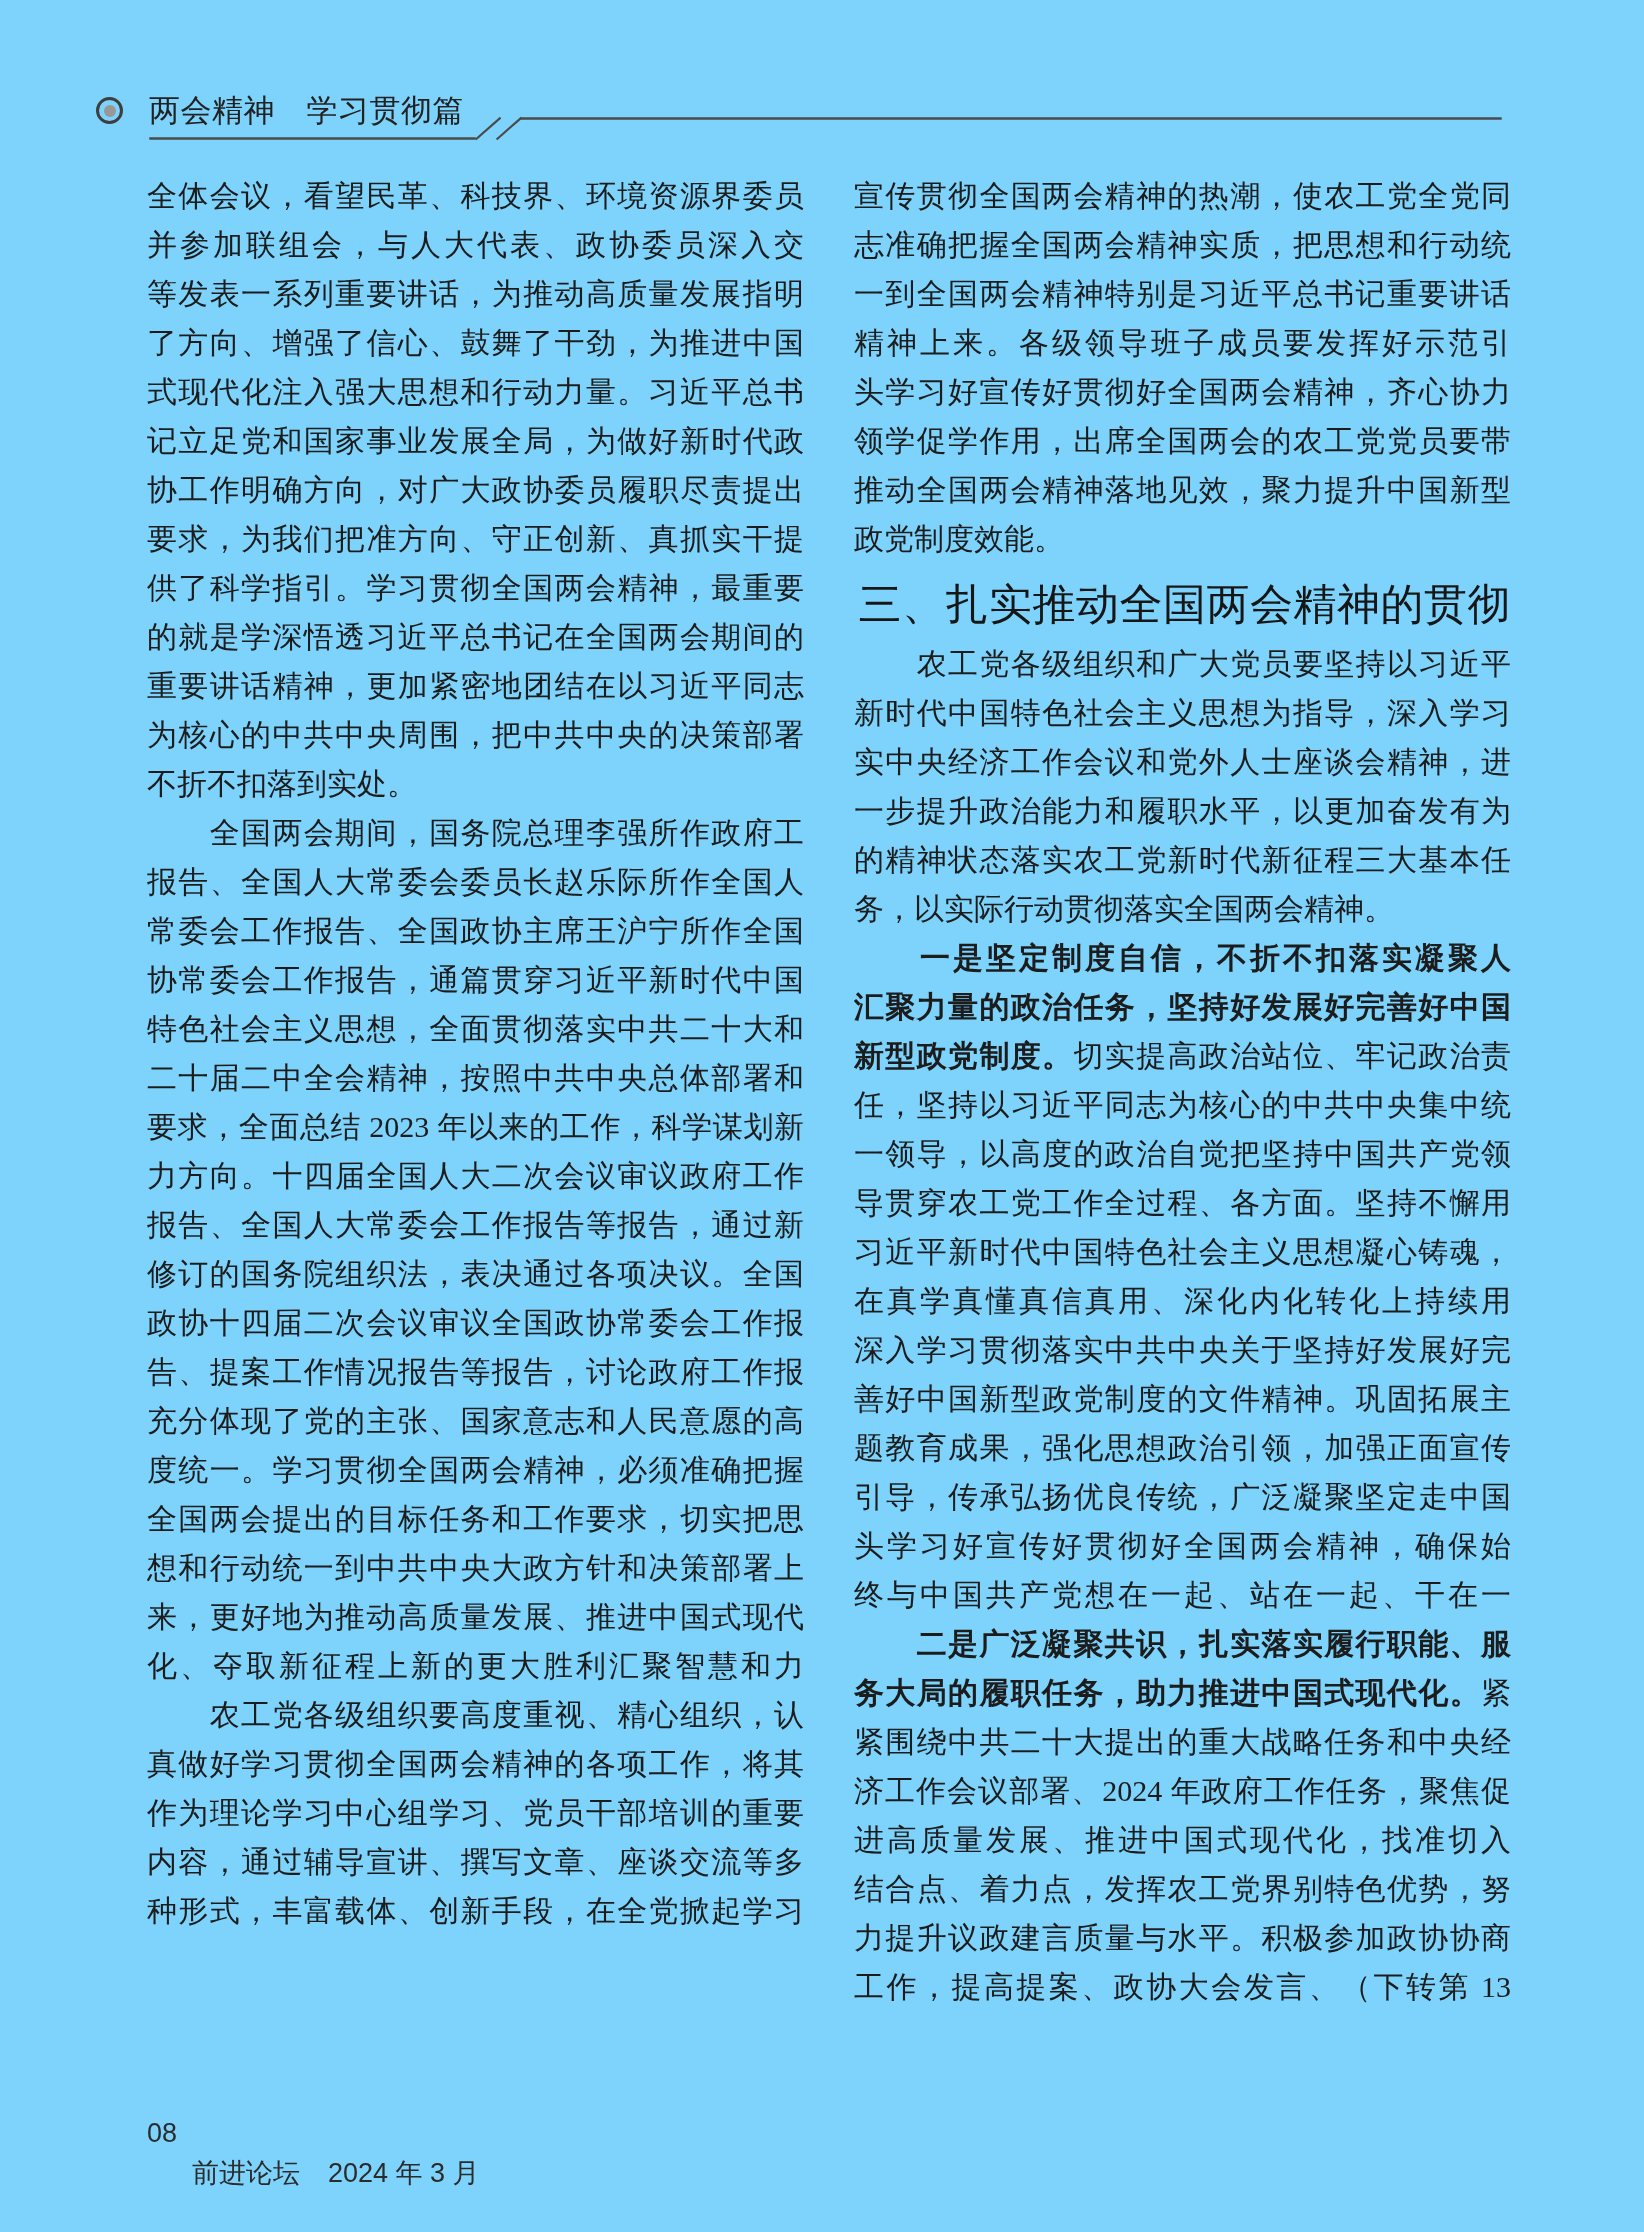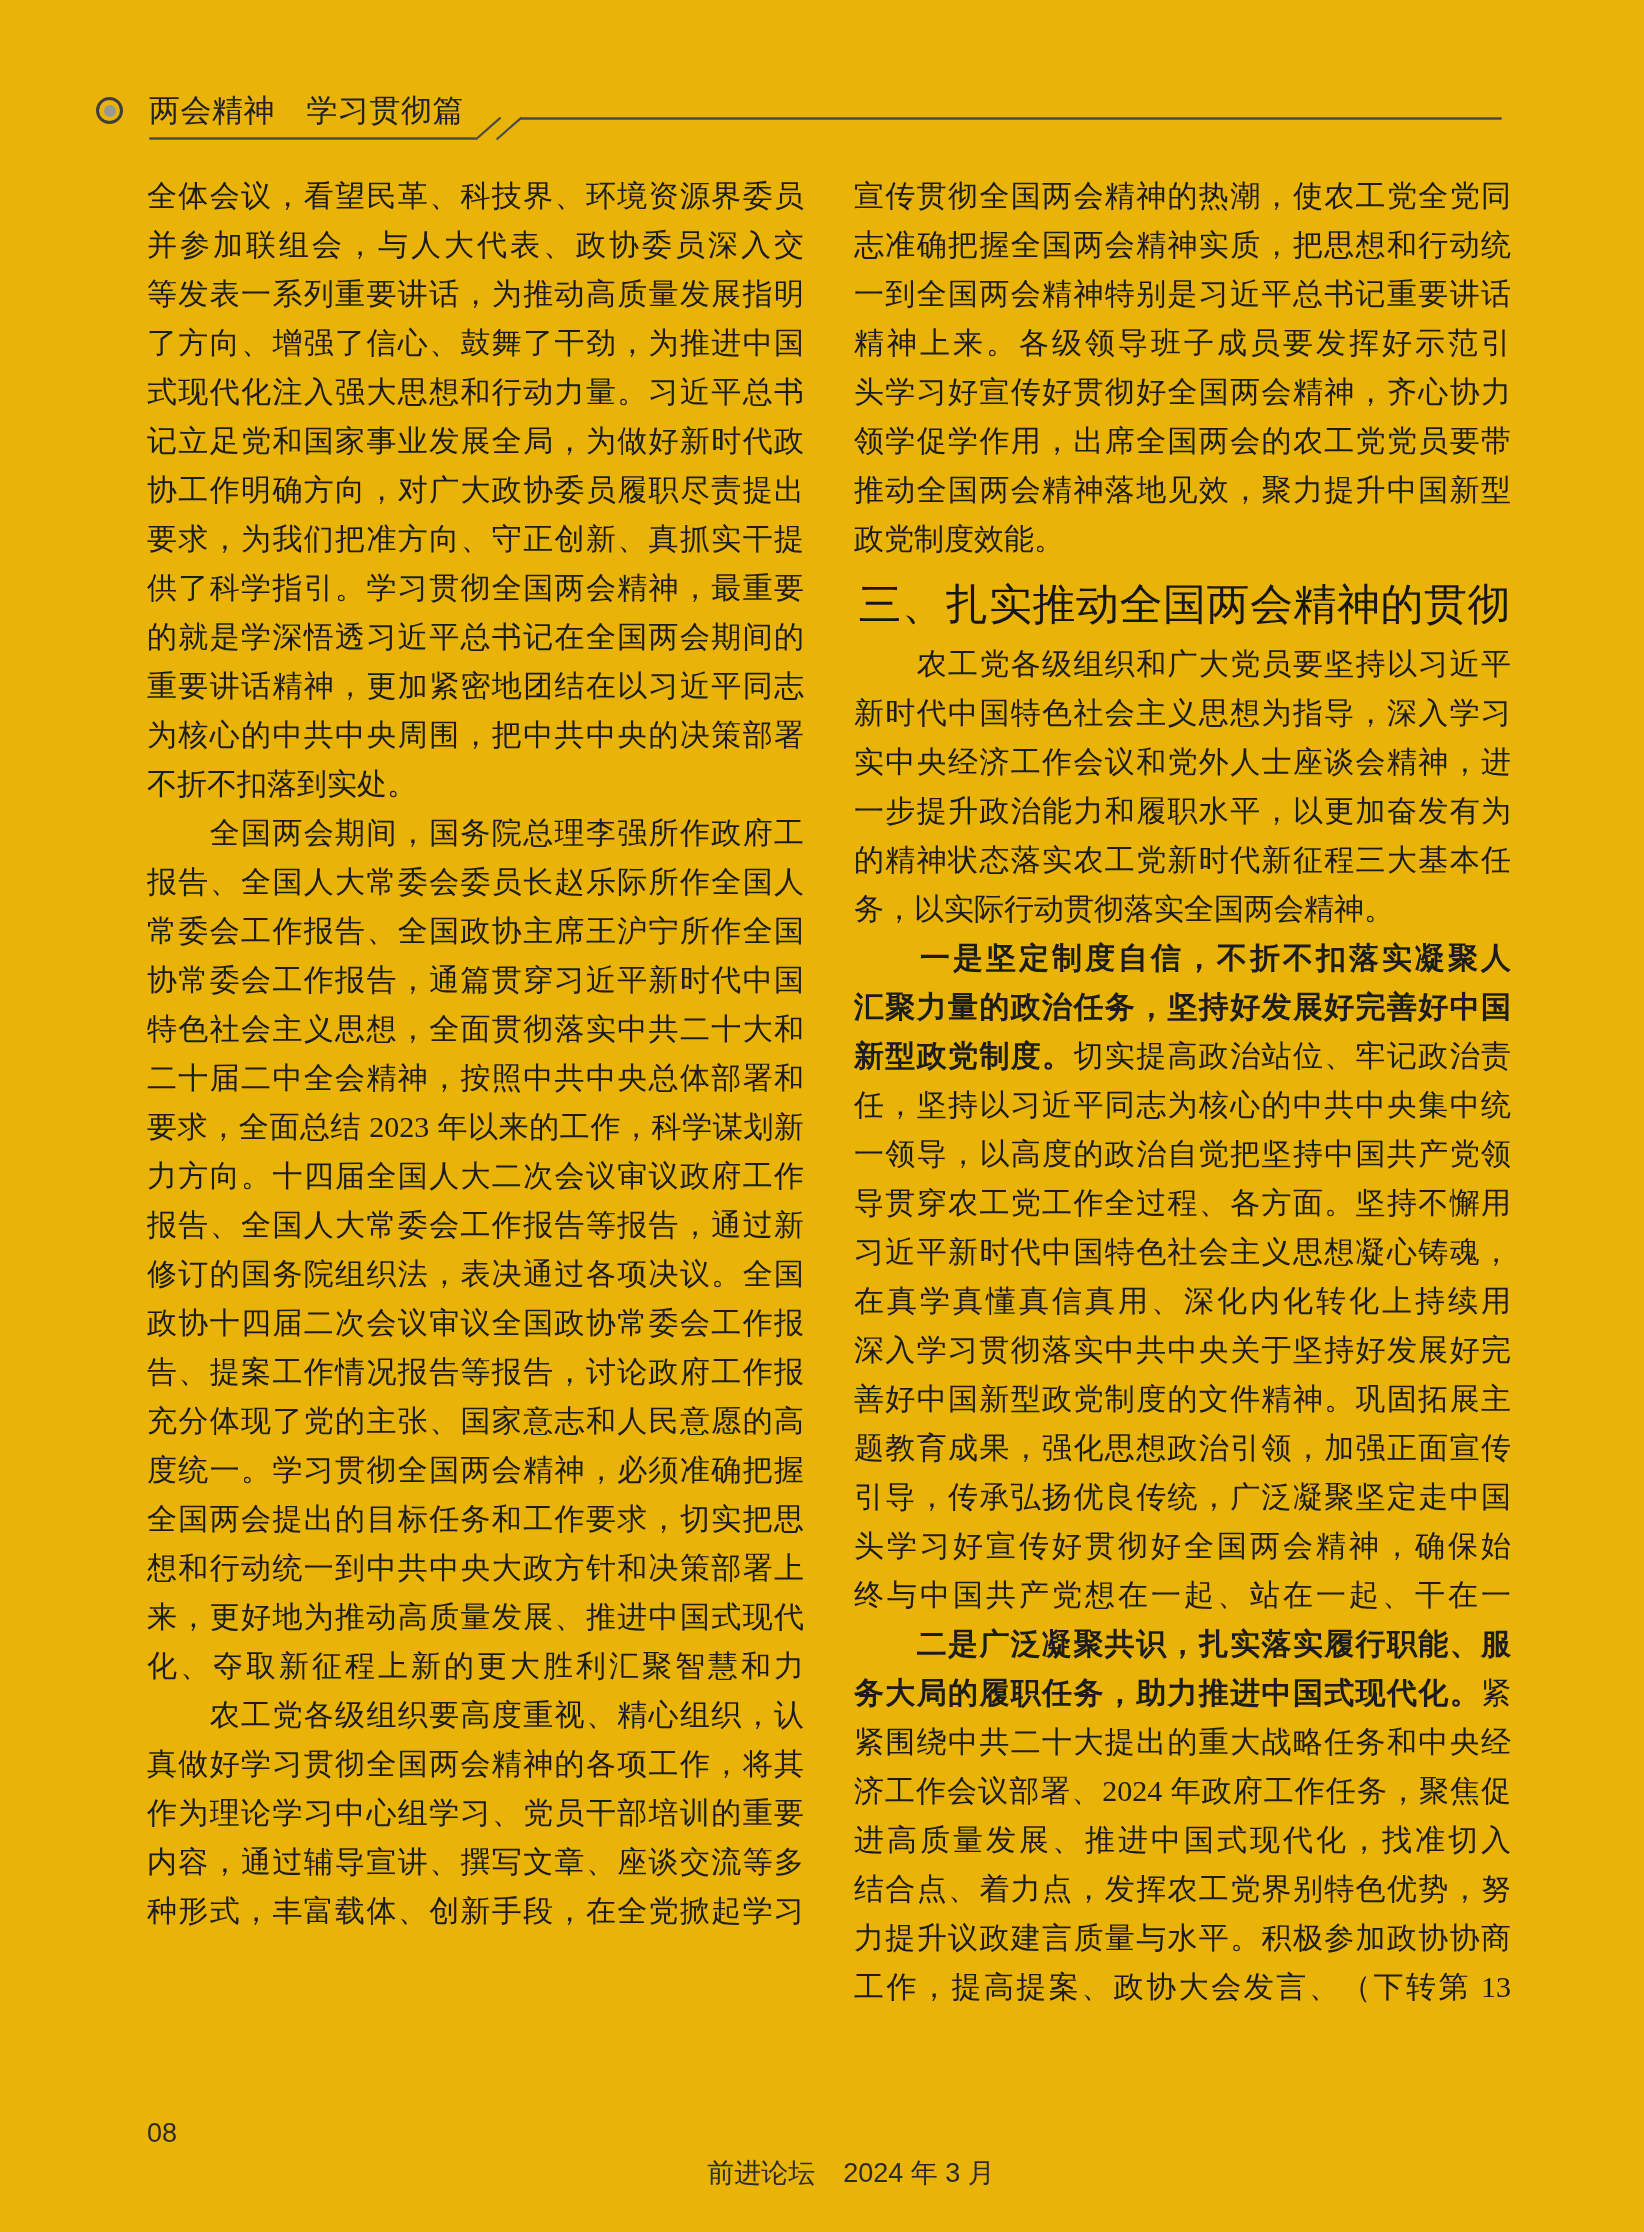--- a/index.html
+++ b/index.html
@@ -5,21 +5,21 @@
   html, body {
     margin: 0;
     padding: 0;
     background: #e8e8e8;
   }
   .page {
     position: relative;
     width: 1645px;
     height: 2233px;
     margin: 0 auto;
-    background: #eab308;
+    background: #7dd3fc;
     overflow: hidden;
     font-family: "Liberation Serif", "DejaVu Serif", serif;
     color: #1c1c1c;
   }
 
   
   .hdr-bullet {
     position: absolute;
     left: 96px;
     top: 97px;
@@ -107,21 +107,21 @@
   }
   .footer .page-no {
     position: absolute;
     left: 0;
     top: 0;
   }
   .footer .center-group {
     position: absolute;
     left: 0;
     right: 0;
-    text-align: center;
+    text-align: left;
     white-space: pre;
   }
   .footer .journal { margin-right: 28px; }
 </style>
 </head>
 <body>
 
 <div class="page">
 
   <div class="hdr-bullet">

